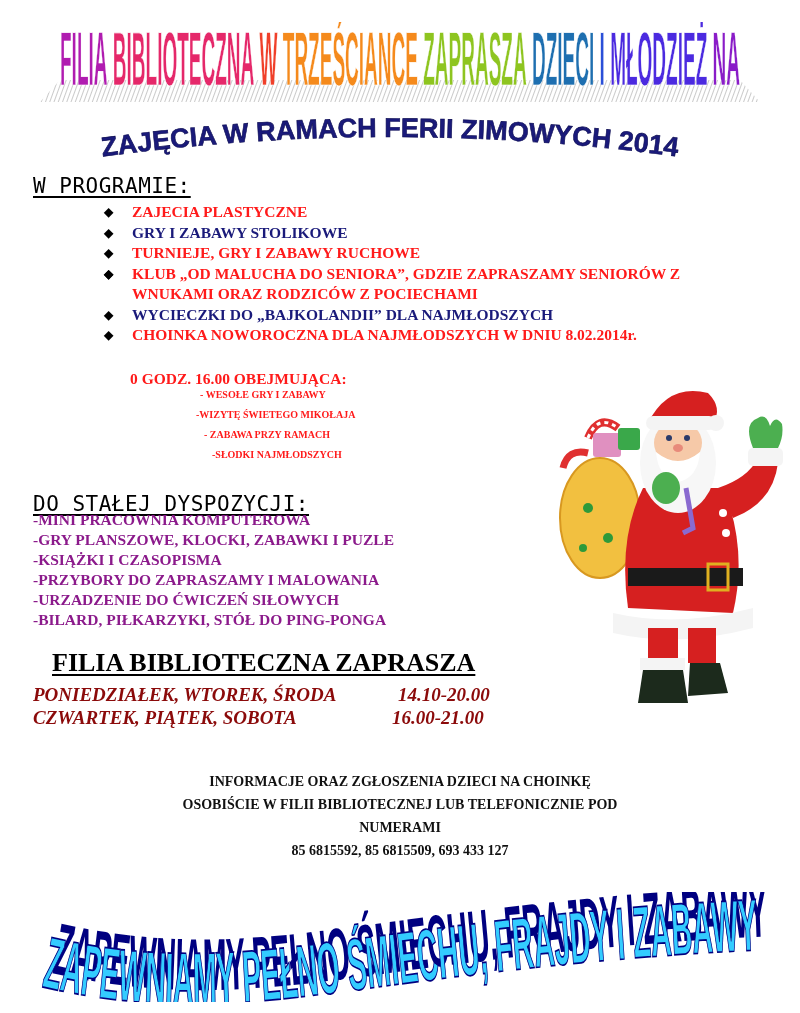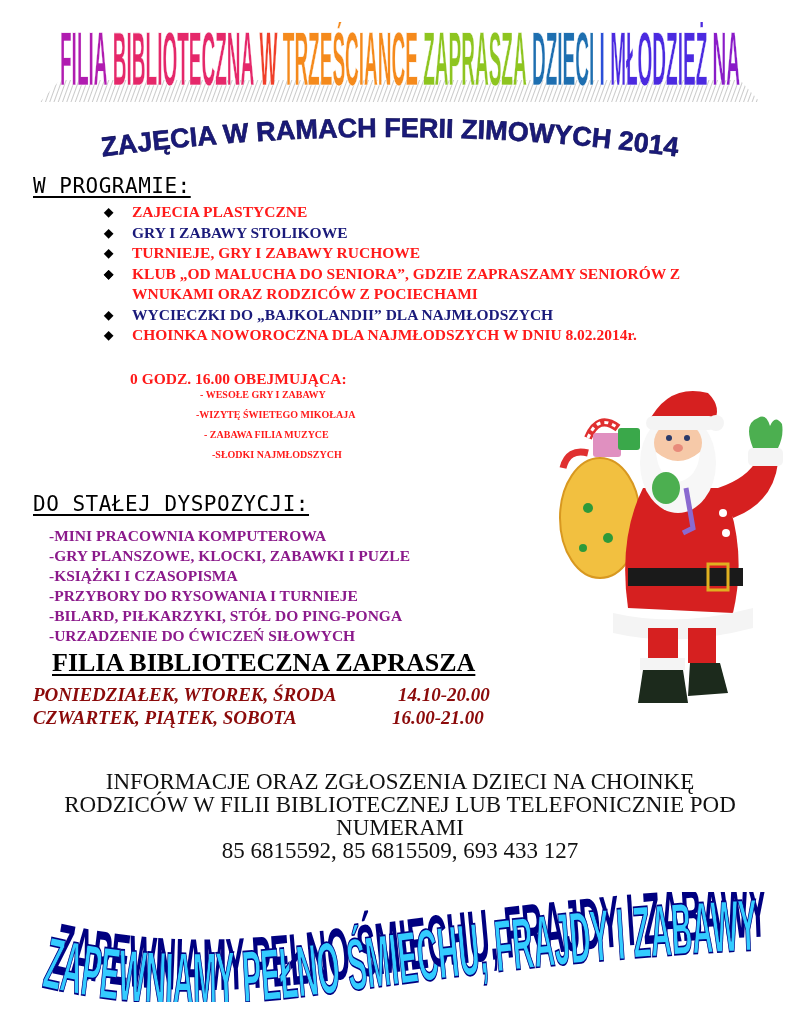--- a/index.html
+++ b/index.html
@@ -16,27 +16,27 @@
   #disp-head{left:33px;top:492px;text-align:center;}
   
   #prog-list{left:104px;top:202px;width:560px;margin:0;padding:0;list-style:none;}
   #prog-list li{position:relative;padding-left:28px;font-weight:bold;font-size:15.5px;line-height:20.5px;}
   #prog-list li .bul{position:absolute;left:0;top:0;color:#000;font-size:12px;}
   .red{color:#ff1a1a;}
   .navy{color:#1a1a7a;}
   #choinka-sub{left:130px;top:369px;font-weight:bold;font-size:15.5px;line-height:20.5px;color:#ff1a1a;}
   .sub-item{position:absolute;font-weight:bold;font-size:10px;color:#ff1a1a;white-space:nowrap;}
   
-  #disp-list{left:33px;top:510px;margin:16px;padding:0;list-style:none;}
+  #disp-list{left:33px;top:510px;margin:0;padding:0;list-style:none;}
   #disp-list li{font-weight:bold;font-size:15.5px;line-height:20px;color:#8b1a8b;white-space:nowrap;}
   
   #invite-title{left:33px;top:648px;font-weight:bold;font-size:26px;text-decoration:underline;text-underline-offset:3px;color:#000;margin-left:19px;}
   .hours{position:absolute;font-weight:bold;font-style:italic;font-size:19px;color:#8b0a0a;white-space:nowrap;}
   
-  #info{left:30px;top:770px;width:740px;text-align:center;font-weight:normal;font-size:23px;line-height:23px;color:#111;}
+  #info{left:30px;top:770px;width:740px;text-align:center;font-weight:bold;font-size:14px;line-height:23px;color:#111;}
   
   #santa{left:548px;top:378px;width:250px;height:330px;}
   
   #bottom-art{left:20px;top:892px;width:760px;height:110px;}
 </style>
 </head>
 <body>
 
 <div id="top-art" class="abs">
   <svg width="720" height="84" viewBox="0 0 720 84">
@@ -69,31 +69,31 @@
   <li class="red"><span class="bul">◆</span><span>TURNIEJE, GRY I ZABAWY RUCHOWE</span></li>
   <li class="navy"><span class="bul">◆</span></li>
   <li class="red" style="width:560px"><span class="bul">◆</span><span>KLUB „OD MALUCHA DO SENIORA”, GDZIE ZAPRASZAMY SENIORÓW Z WNUKAMI ORAZ RODZICÓW Z POCIECHAMI</span></li>
   <li class="navy"><span class="bul">◆</span><span>WYCIECZKI DO „BAJKOLANDII” DLA NAJMŁODSZYCH</span></li>
   <li class="red" style="white-space:nowrap"><span class="bul">◆</span><span>CHOINKA NOWOROCZNA DLA NAJMŁODSZYCH  W DNIU 8.02.2014r.</span></li>
 </ul>
 
 <div id="choinka-sub" class="abs">0 GODZ. 16.00  OBEJMUJĄCA:</div>
 <div class="sub-item" style="left:200px;top:389px">- WESOŁE GRY I ZABAWY</div>
 <div class="sub-item" style="left:196px;top:409px">-WIZYTĘ ŚWIETEGO MIKOŁAJA</div>
-<div class="sub-item" style="left:204px;top:429px">- ZABAWA FILIA MUZYCE</div>
+<div class="sub-item" style="left:204px;top:429px">- ZABAWA PRZY RAMACH</div>
 <div class="sub-item" style="left:212px;top:449px">-SŁODKI NAJMŁODSZYCH</div>
 
 <div id="disp-head" class="abs mono-h">DO STAŁEJ DYSPOZYCJI:</div>
 <ul id="disp-list" class="abs">
   <li>-MINI PRACOWNIA KOMPUTEROWA</li>
   <li>-GRY PLANSZOWE, KLOCKI, ZABAWKI I PUZLE</li>
   <li>-KSIĄŻKI I CZASOPISMA</li>
-  <li>-PRZYBORY DO RYSOWANIA I  TURNIEJE</li>
+  <li>-PRZYBORY DO ZAPRASZAMY I  MALOWANIA</li>
+  <li>-URZADZENIE DO ĆWICZEŃ SIŁOWYCH</li>
   <li>-BILARD, PIŁKARZYKI, STÓŁ DO PING-PONGA</li>
-  <li>-URZADZENIE DO ĆWICZEŃ SIŁOWYCH</li>
 </ul>
 
 <div id="invite-title" class="abs">FILIA BIBLIOTECZNA ZAPRASZA</div>
 <div class="hours" style="left:33px;top:684px">PONIEDZIAŁEK, WTOREK,  ŚRODA</div>
 <div class="hours" style="left:398px;top:684px">14.10-20.00</div>
 <div class="hours" style="left:33px;top:707px">CZWARTEK, PIĄTEK, SOBOTA</div>
 <div class="hours" style="left:392px;top:707px">16.00-21.00</div>
 
 <div id="santa" class="abs">
   <svg width="250" height="330" viewBox="0 0 250 330">
@@ -137,21 +137,21 @@
 
     <ellipse cx="118" cy="110" rx="14" ry="16" fill="#4caf50"></ellipse>
     <path d="M138,110 L145,150 L135,155" stroke="#8a6ad0" stroke-width="5" fill="none"></path>
     <circle cx="175" cy="135" r="4" fill="#fff"></circle>
       <circle cx="178" cy="155" r="4" fill="#fff"></circle>
   </svg>
 </div>
 
 <div id="info" class="abs">
   <div>INFORMACJE ORAZ ZGŁOSZENIA DZIECI NA CHOINKĘ</div>
-  <div>RODZICÓW  W FILII BIBLIOTECZNEJ LUB TELEFONICZNIE POD</div>
+  <div>OSOBIŚCIE  W FILII BIBLIOTECZNEJ LUB TELEFONICZNIE POD</div>
   <div>NUMERAMI</div>
   <div>85 6815592, 85 6815509, 693 433 127</div>
 </div>
 
 <div id="bottom-art" class="abs">
   <svg width="760" height="110" viewBox="0 0 760 110">
     <defs>
       <path id="wave" d="M10,80 C150,110 250,95 380,80 S620,55 750,50"></path>
       <path id="wave2" d="M20,68 C160,98 260,83 390,68 S630,43 760,38"></path>
     </defs>

